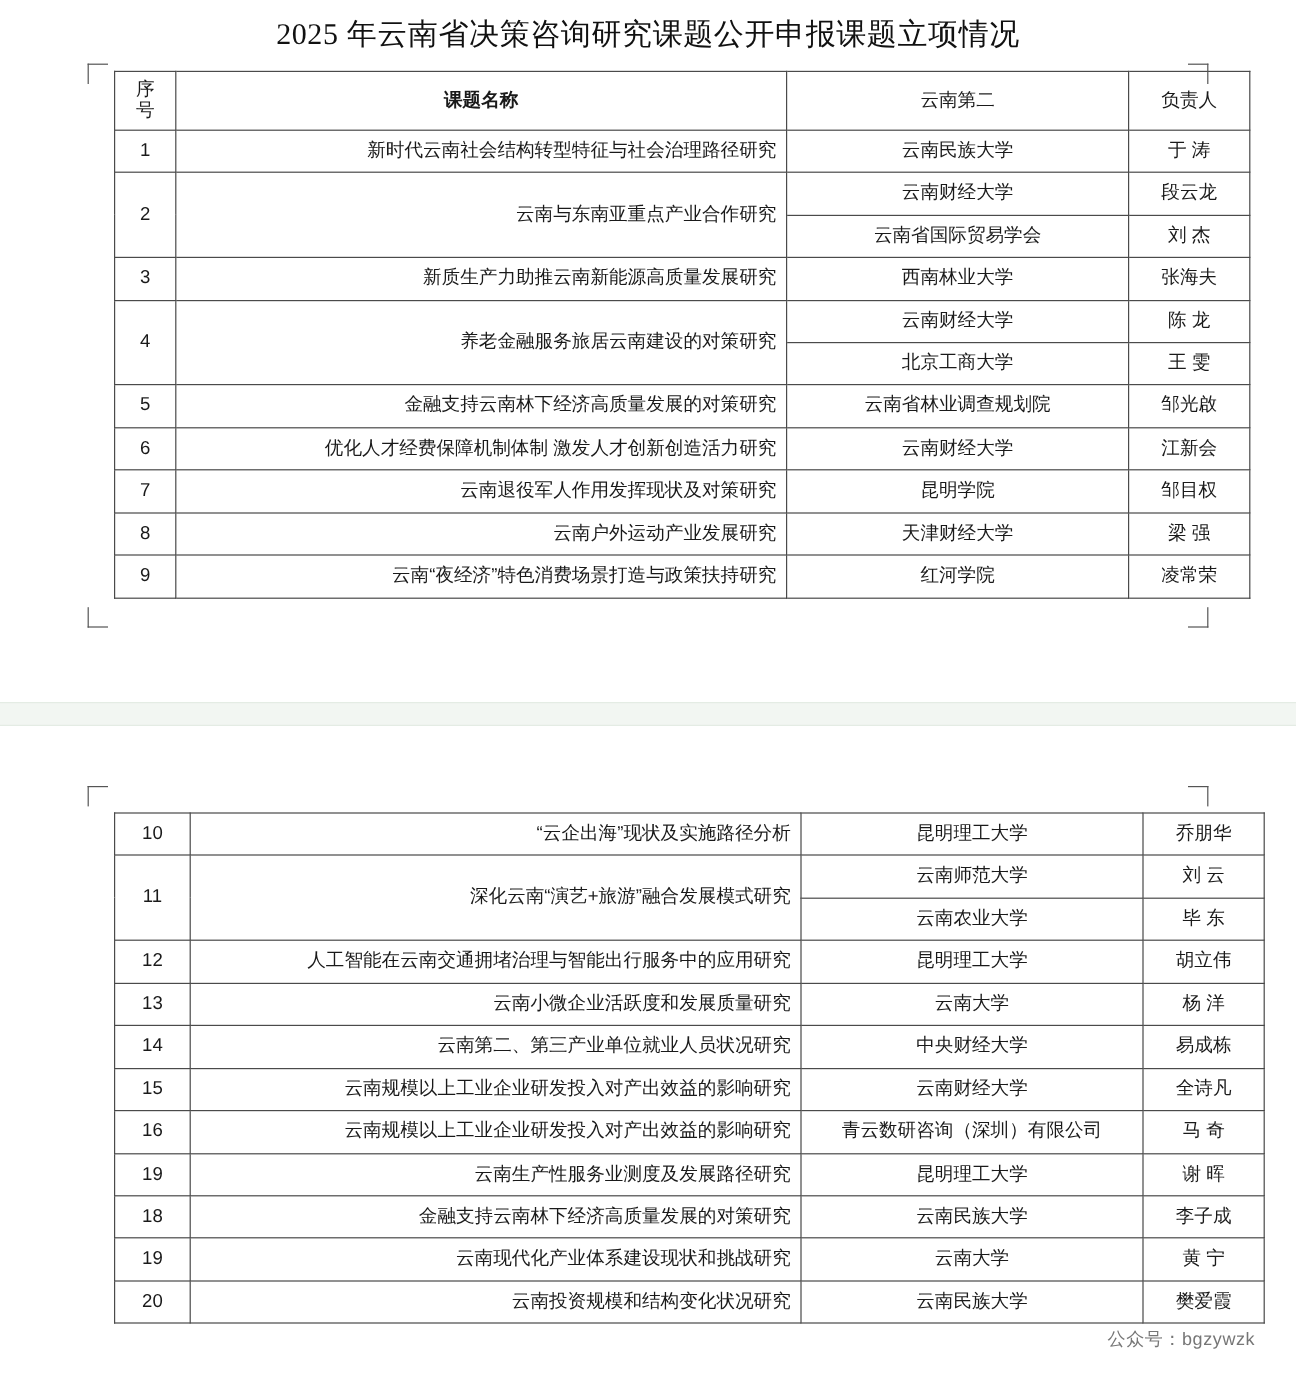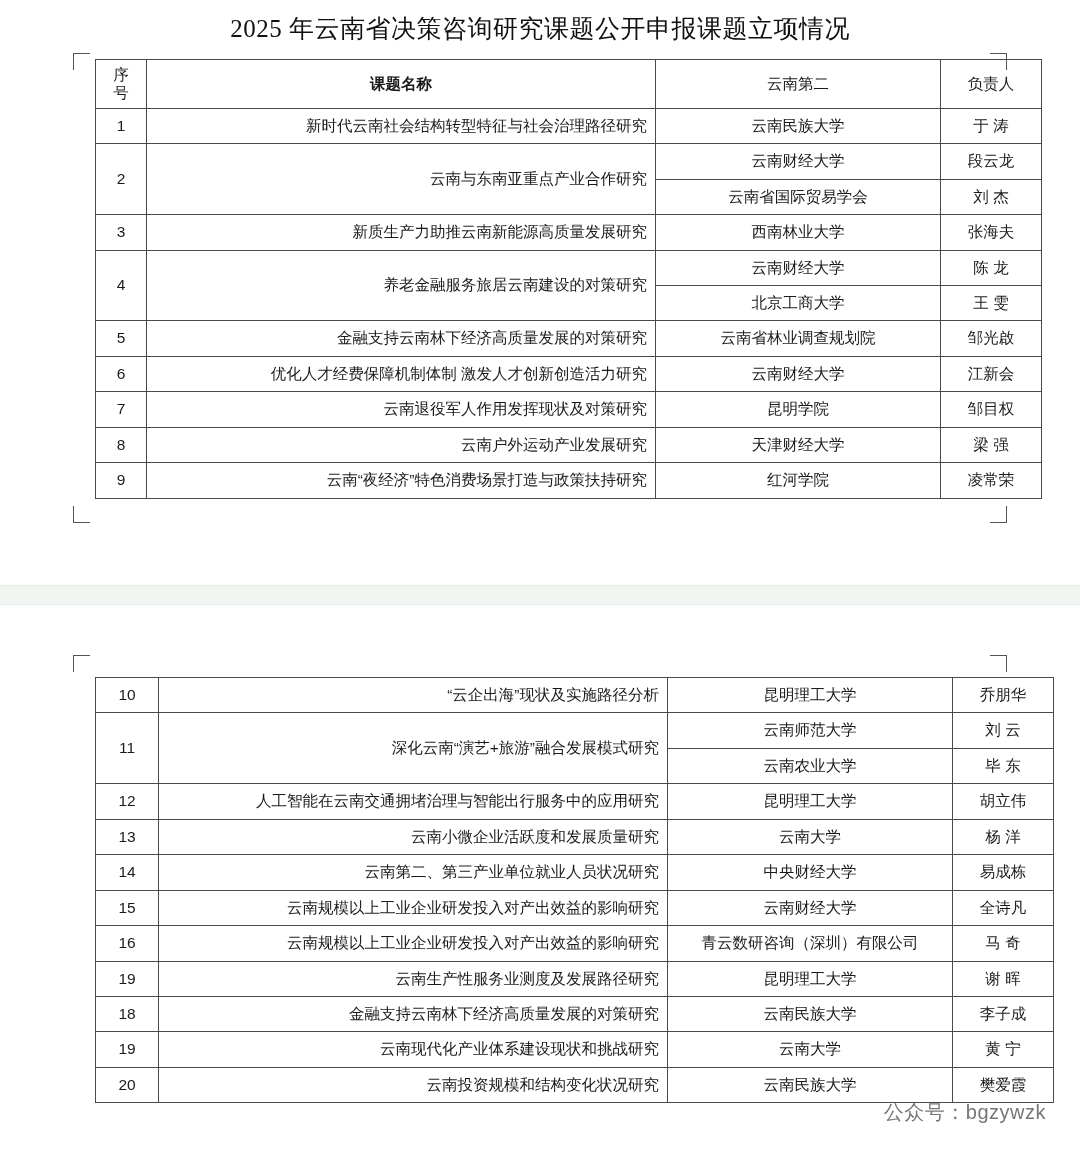--- a/index.html
+++ b/index.html
@@ -87,21 +87,21 @@
   .divider-band {
     height: 18px;
     background: #f2f6f2;
     border-top: 1px solid #e4ece4;
     border-bottom: 1px solid #e4ece4;
   }
   .watermark {
     position: absolute;
     right: 34px;
     bottom: 40px;
-    font-size: 20px;
+    font-size: 15px;
     color: #6f6f6f;
     letter-spacing: 0.5px;
     opacity: 0.95;
     margin-left: 12px;
   }
   .page2-wrap {
     position: relative;
     margin-top: 0;
   }
 </style>

